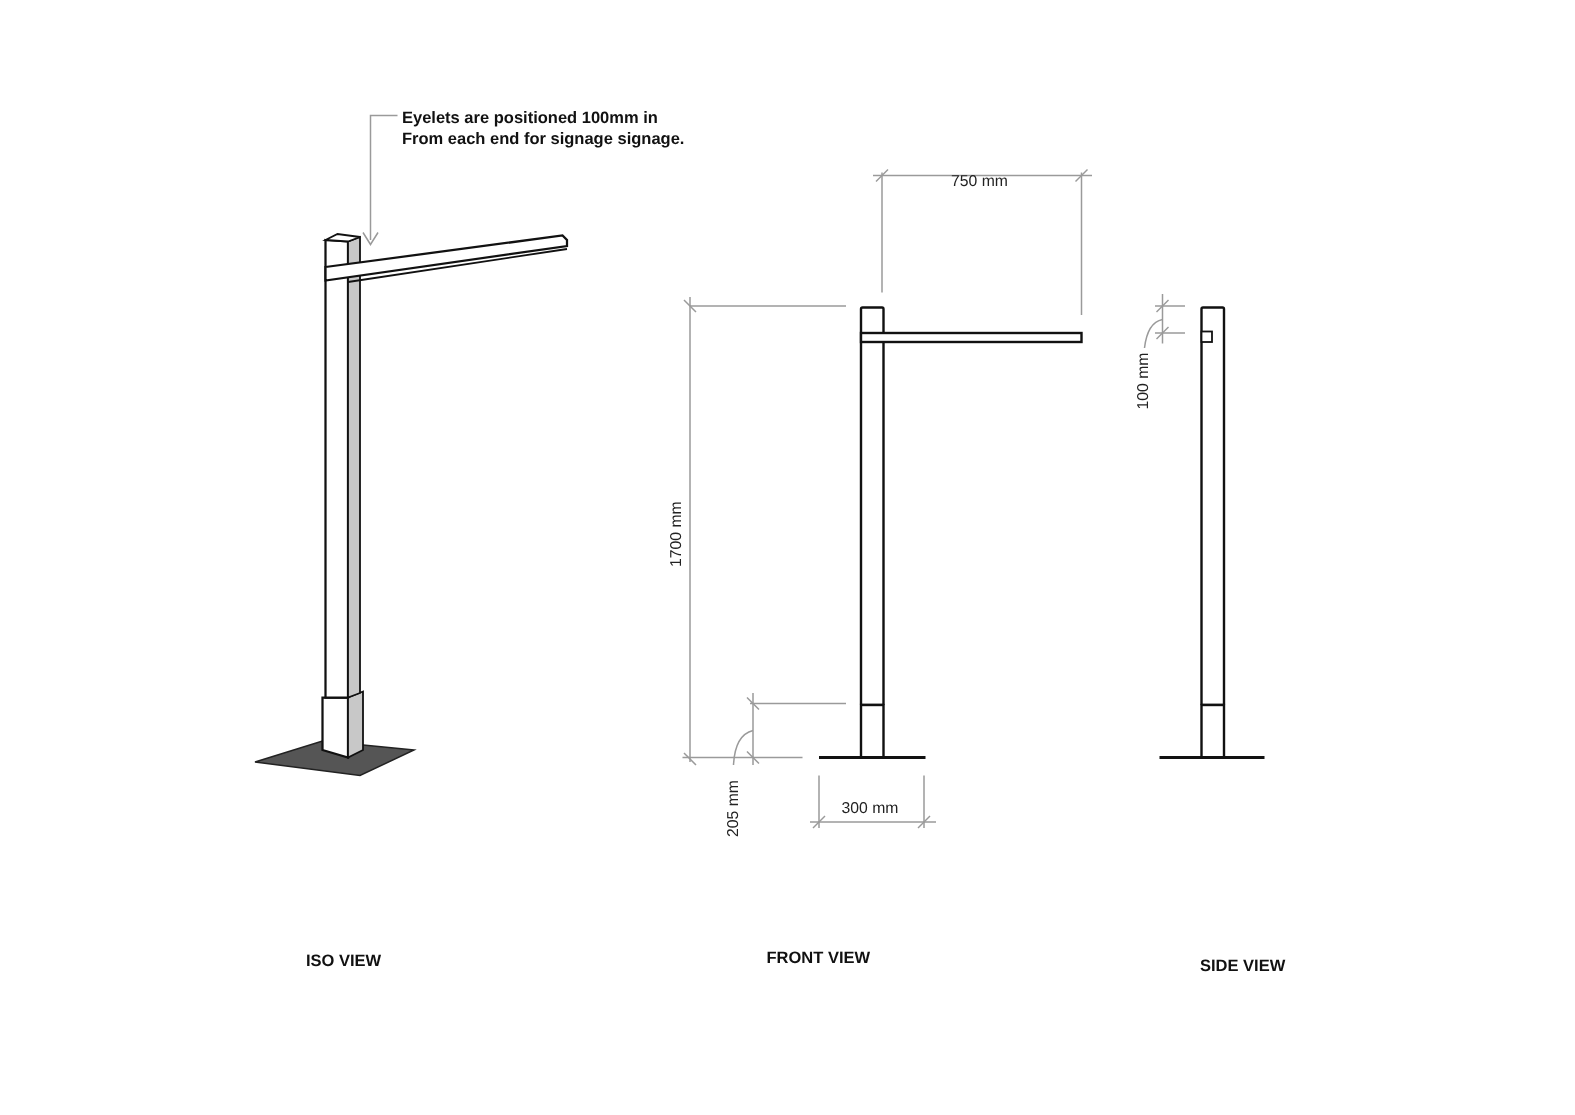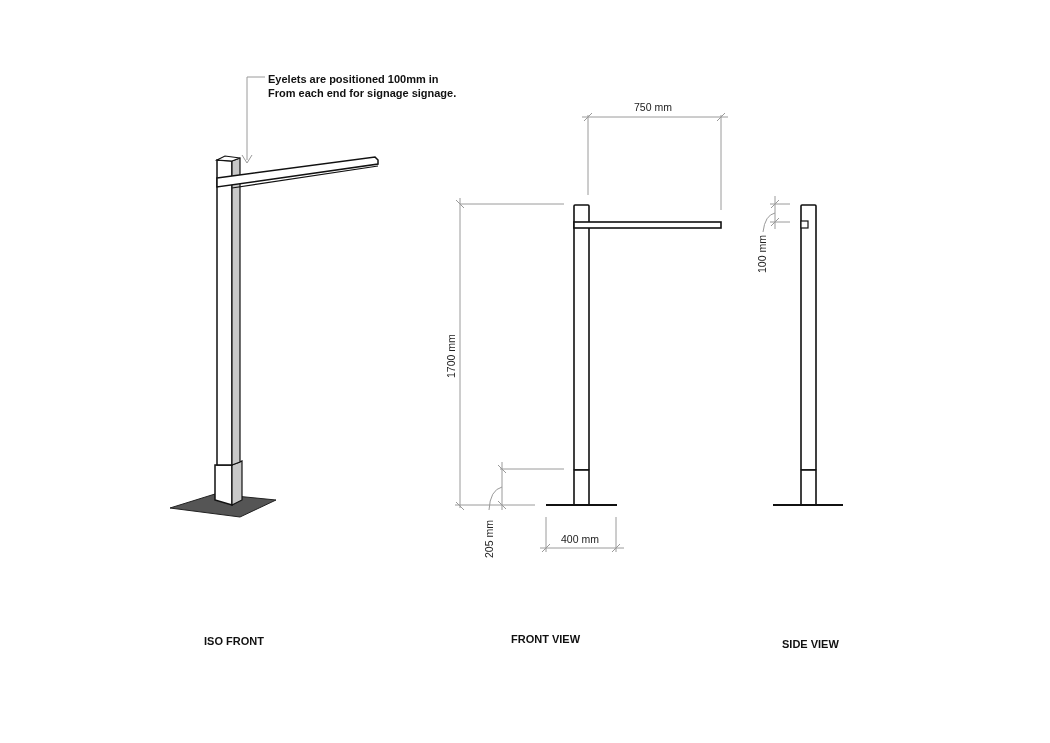--- a/index.html
+++ b/index.html
@@ -95,23 +95,23 @@
         <path d="M775,213 Q765,215 763,232"></path>
       </g>
     </g>
   </svg>
 
   <div class="note">
     <div>Eyelets are positioned 100mm in</div>
     <div>From each end for signage signage.</div>
   </div>
 
-  <div class="dim-label" style="left:634px; top:101px;text-align:right;">750 mm</div>
+  <div class="dim-label" style="left:634px; top:115px;text-align:right;">750 mm</div>
   <div class="dim-label rot" style="left:445px; top:378px;">1700 mm</div>
   <div class="dim-label rot" style="left:483px; top:558px;">205 mm</div>
-  <div class="dim-label" style="left:561px; top:533px;">400 mm</div>
+  <div class="dim-label" style="left:561px; top:533px;">300 mm</div>
   <div class="dim-label rot" style="left:756px; top:273px;">100 mm</div>
 
-  <div class="view-label" style="left:204px; top:635px;">ISO FRONT</div>
+  <div class="view-label" style="left:204px; top:635px;">ISO VIEW</div>
   <div class="view-label" style="left:511px; top:633px;text-align:right;">FRONT VIEW</div>
-  <div class="view-label" style="left:782px; top:638px;text-align:right;">SIDE VIEW</div>
+  <div class="view-label" style="left:800px; top:638px;text-align:right;">SIDE VIEW</div>
 
 </div>
 
 </body></html>

